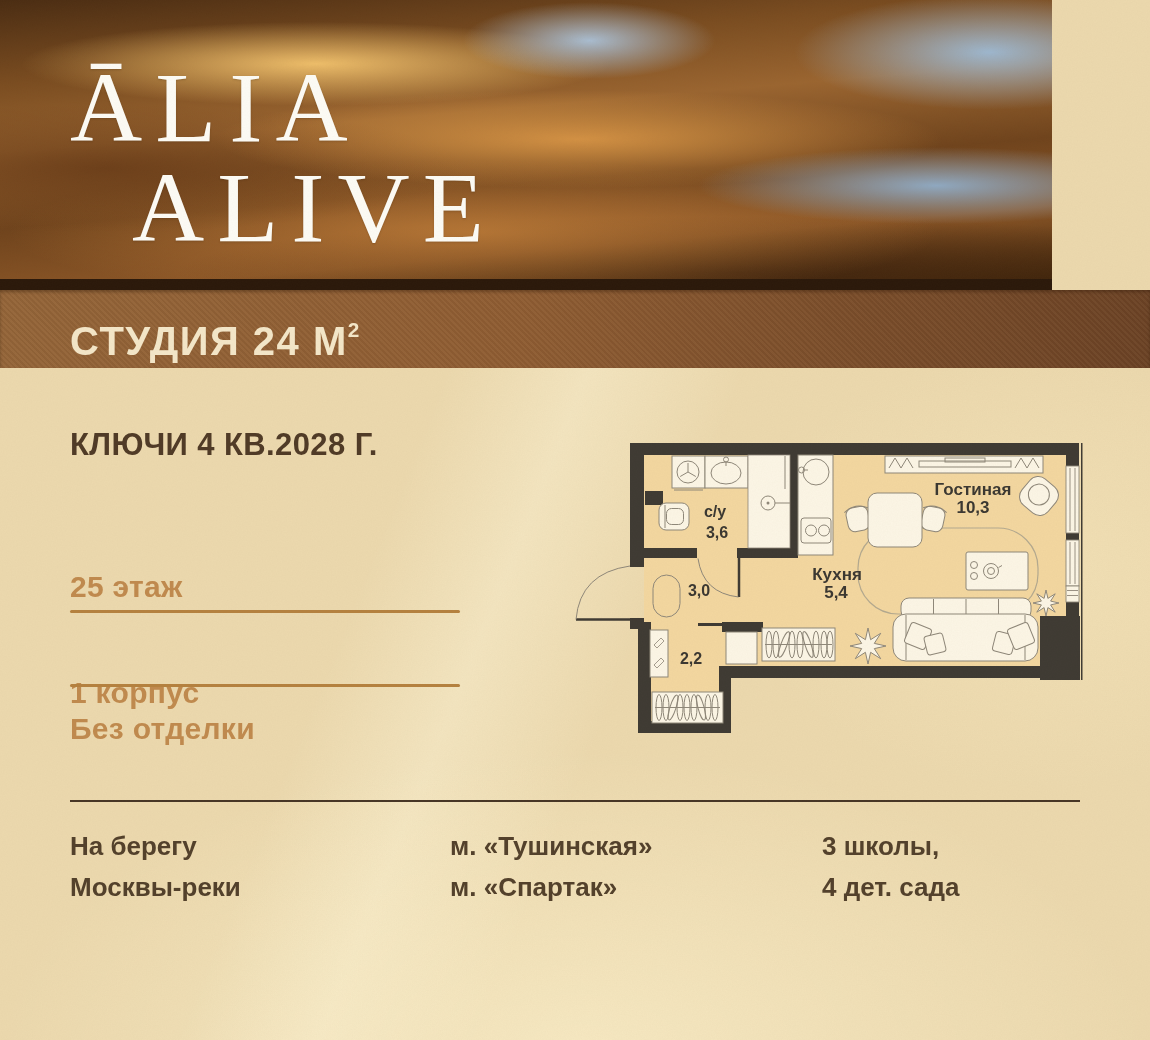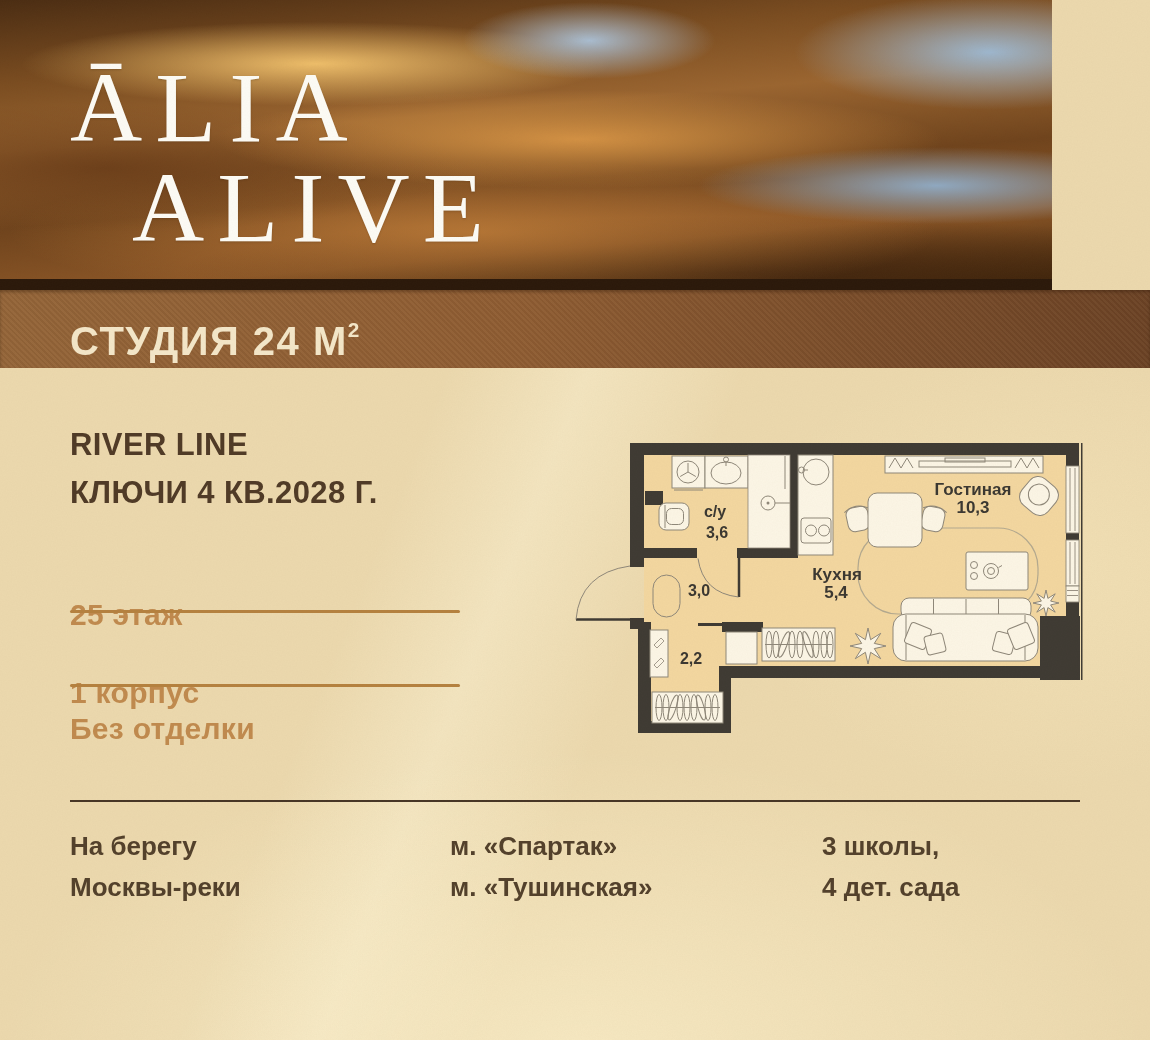--- a/index.html
+++ b/index.html
@@ -45,21 +45,21 @@
     box-shadow:inset 0 2px 3px rgba(40,20,5,0.35);
   }
   .band-title{
     position:absolute;left:70px;top:0;height:90px;line-height:80px;
     color:#f4e7c9;font-size:40px;font-weight:600;letter-spacing:1.5px;
   }
   .band-title sup{font-size:0.52em;vertical-align:18px;letter-spacing:0;}
   
   .project-block{position:absolute;left:70px;top:421px;color:#4f3a26;font-size:31px;font-weight:700;line-height:48px;letter-spacing:0.4px;}
   .attr{position:absolute;left:70px;color:#c08a4e;font-size:30px;font-weight:600;letter-spacing:0.3px;}
-  .attr.floor{top:598px;}
+  .attr.floor{top:570px;}
   .attr.building{top:643px;margin-top:33px;}
   .attr.finish{top:712px;text-align:center;}
   .rule{position:absolute;left:70px;width:390px;height:3px;background:#b5813f;border-radius:2px;}
   .rule.r1{top:610px;}
   .rule.r2{top:684px;}
   
   .divider{position:absolute;left:70px;top:800px;width:1010px;height:2px;background:#463525;}
   .fcol{position:absolute;top:826px;color:#52402b;font-size:26px;font-weight:600;line-height:41px;}
   .fcol.c1{left:70px;}
   .fcol.c2{left:450px;}
@@ -78,21 +78,20 @@
   <div class="header">
     <div class="logo-line l1">ĀLIA</div>
     <div class="logo-line l2">ALIVE</div>
   </div>
 
   <div class="band">
     <div class="band-title"><span>СТУДИЯ 24 М</span><sup>2</sup></div>
   </div>
 
   <div class="project-block">
-    <div>RIVER LINE</div>
     <div>КЛЮЧИ 4 КВ.2028 Г.</div>
   </div>
 
   <div class="attr floor">25 этаж</div>
   <div class="rule r1"></div>
   <div class="attr building">1 корпус</div>
   <div class="rule r2"></div>
   <div class="attr finish">Без отделки</div>
 
   <div class="plan">
@@ -277,22 +276,22 @@
       <text x="348" y="76" font-size="17" text-anchor="middle">10,3</text>
     </svg>
   </div>
 
   <div class="divider"></div>
   <div class="fcol c1">
     <div>На берегу</div>
     <div>Москвы-реки</div>
   </div>
   <div class="fcol c2">
+    <div>м. «Тушинская»</div>
     <div>м. «Спартак»</div>
-    <div>м. «Тушинская»</div>
   </div>
   <div class="fcol c3">
     <div>3 школы,</div>
     <div>4 дет. сада</div>
   </div>
 
   <svg class="grain">
     <filter id="grainf">
         <feTurbulence type="fractalNoise" baseFrequency="0.8" numOctaves="2" stitchTiles="stitch"></feTurbulence>
         <feColorMatrix type="matrix" values="0 0 0 0 0.3  0 0 0 0 0.2  0 0 0 0 0.1  0 0 0 0.6 0"></feColorMatrix>

